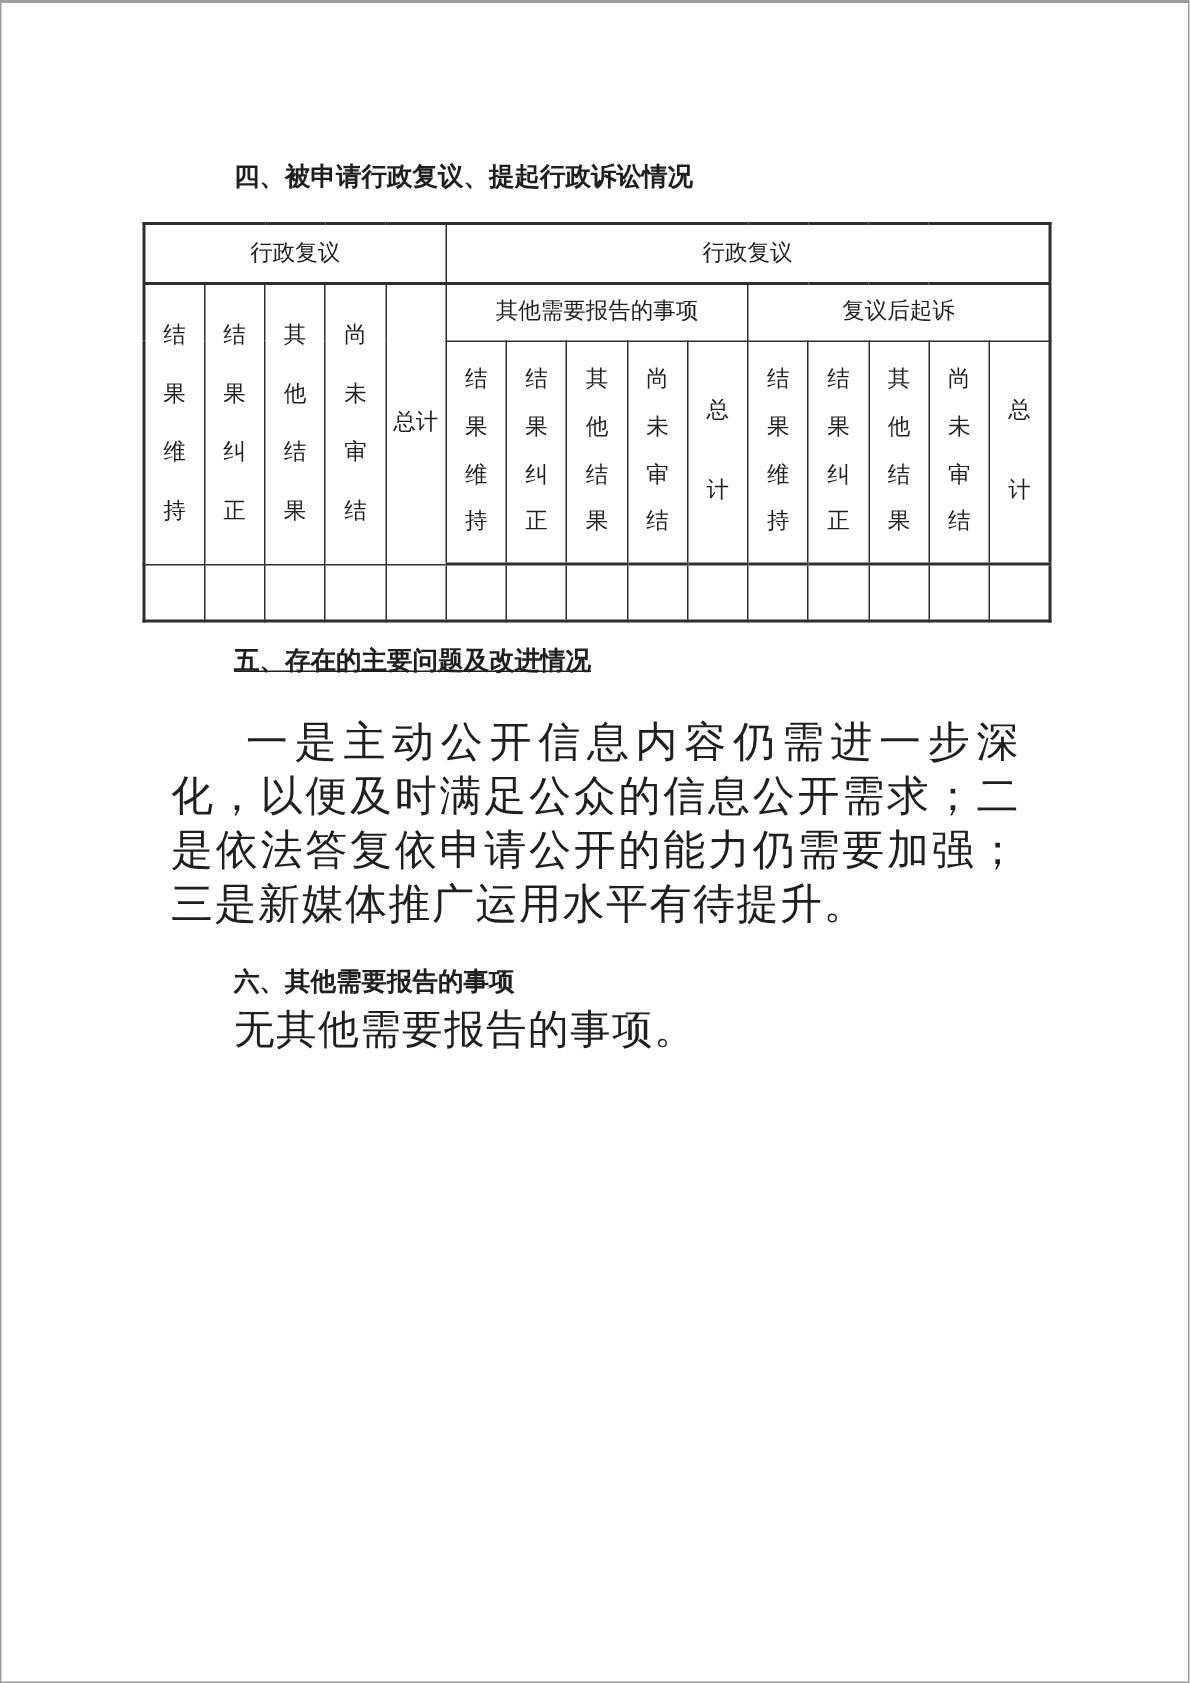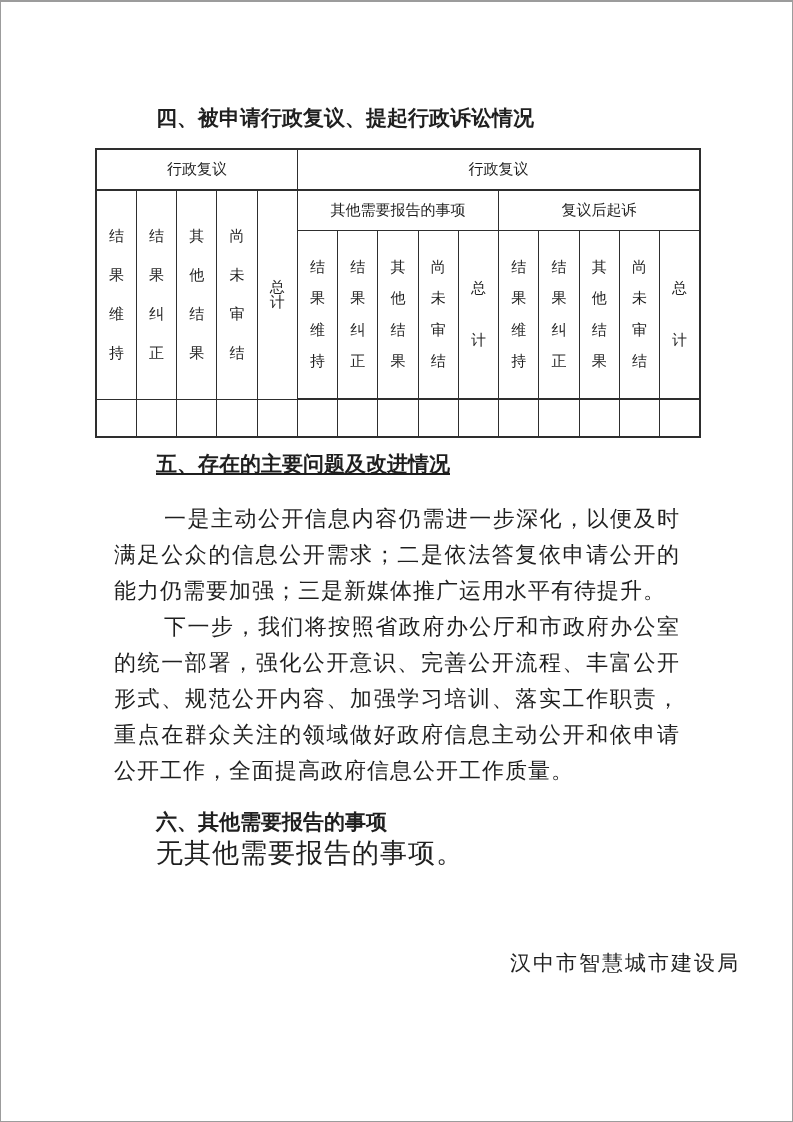--- a/index.html
+++ b/index.html
@@ -9,40 +9,40 @@
     background: #ffffff;
     border: solid #9c9c9c;
     border-width: 2px 1px 1px 1px;
     font-family: "Liberation Serif", serif;
     color: #1f1f1f;
     overflow: hidden;
   }
   .heading {
     font-family: "Liberation Sans", sans-serif;
     font-weight: bold;
-    font-size: 21px;
+    font-size: 17px;
     line-height: 26px;
     margin: 0 40px 0 155px;
     white-space: nowrap;
   }
   .h4 { margin-top: 103px; }
   .h5 { margin-top: 13px; text-decoration: underline; }
   .h6 { margin-top: 20px; }
 
   
   table.report {
     border-collapse: collapse;
     table-layout: fixed;
     width: 606px;
     margin: 17px 0 0 94px;
     border: 2px solid #2e2e2e;
   }
   table.report td {
     border: 1px solid #2e2e2e;
-    padding: 12px;
+    padding: 0;
     text-align: center;
     vertical-align: middle;
     font-size: 15px;
     line-height: 1;
   }
   tr.r1 { height: 40px; }
   tr.r1 td { border-bottom-width: 2px; }
   tr.r2 { height: 38px; }
   tr.r3 { height: 149px; }
   tr.r3 td { border-bottom-width: 2px; }
@@ -56,21 +56,21 @@
     margin: 0 auto;
     font-size: 15px;
   }
   .vtall { height: 180px; }
   .vmid  { height: 143px; }
 
   
   .bodytext {
     margin: 0 0 16px 113px;
     width: 566px;
-    font-size: 22px;
+    font-size: 28px;
     line-height: 36px;
     letter-spacing: 1px;
     text-align: justify;
   }
   .bodytext p { margin: 0; text-indent: 50px; }
   .p1 { margin-top: 24px !important; }
   .s6-text {
     margin: 0 0 0 155px;
     font-size: 27px;
     line-height: 36px;
@@ -229,21 +229,19 @@
     <td></td>
     <td></td>
   </tr>
 </tbody>
   </table>
 
 <div class="heading h5">五、存在的主要问题及改进情况</div>
 
 <div class="bodytext">
   <p class="p1">一是主动公开信息内容仍需进一步深化，以便及时满足公众的信息公开需求；二是依法答复依申请公开的能力仍需要加强；三是新媒体推广运用水平有待提升。</p>
-  <p>下一步，我们将按照省政府办公厅和市政府办公室的统一部署，强化公开意识、完善公开流程、丰富公开形式、规范公开内容、加强学习培训、落实工作职责，重点在群众关注的领域做好政府信息主动公开和依申请公开工作，全面提高政府信息公开工作质量。</p>
 </div>
 
 <div class="heading h6">六、其他需要报告的事项</div>
 <div class="s6-text">无其他需要报告的事项。</div>
 
 <div class="sign-block">
-  <div class="sign-org">汉中市智慧城市建设局</div>
 </div>
 
 </body></html>

